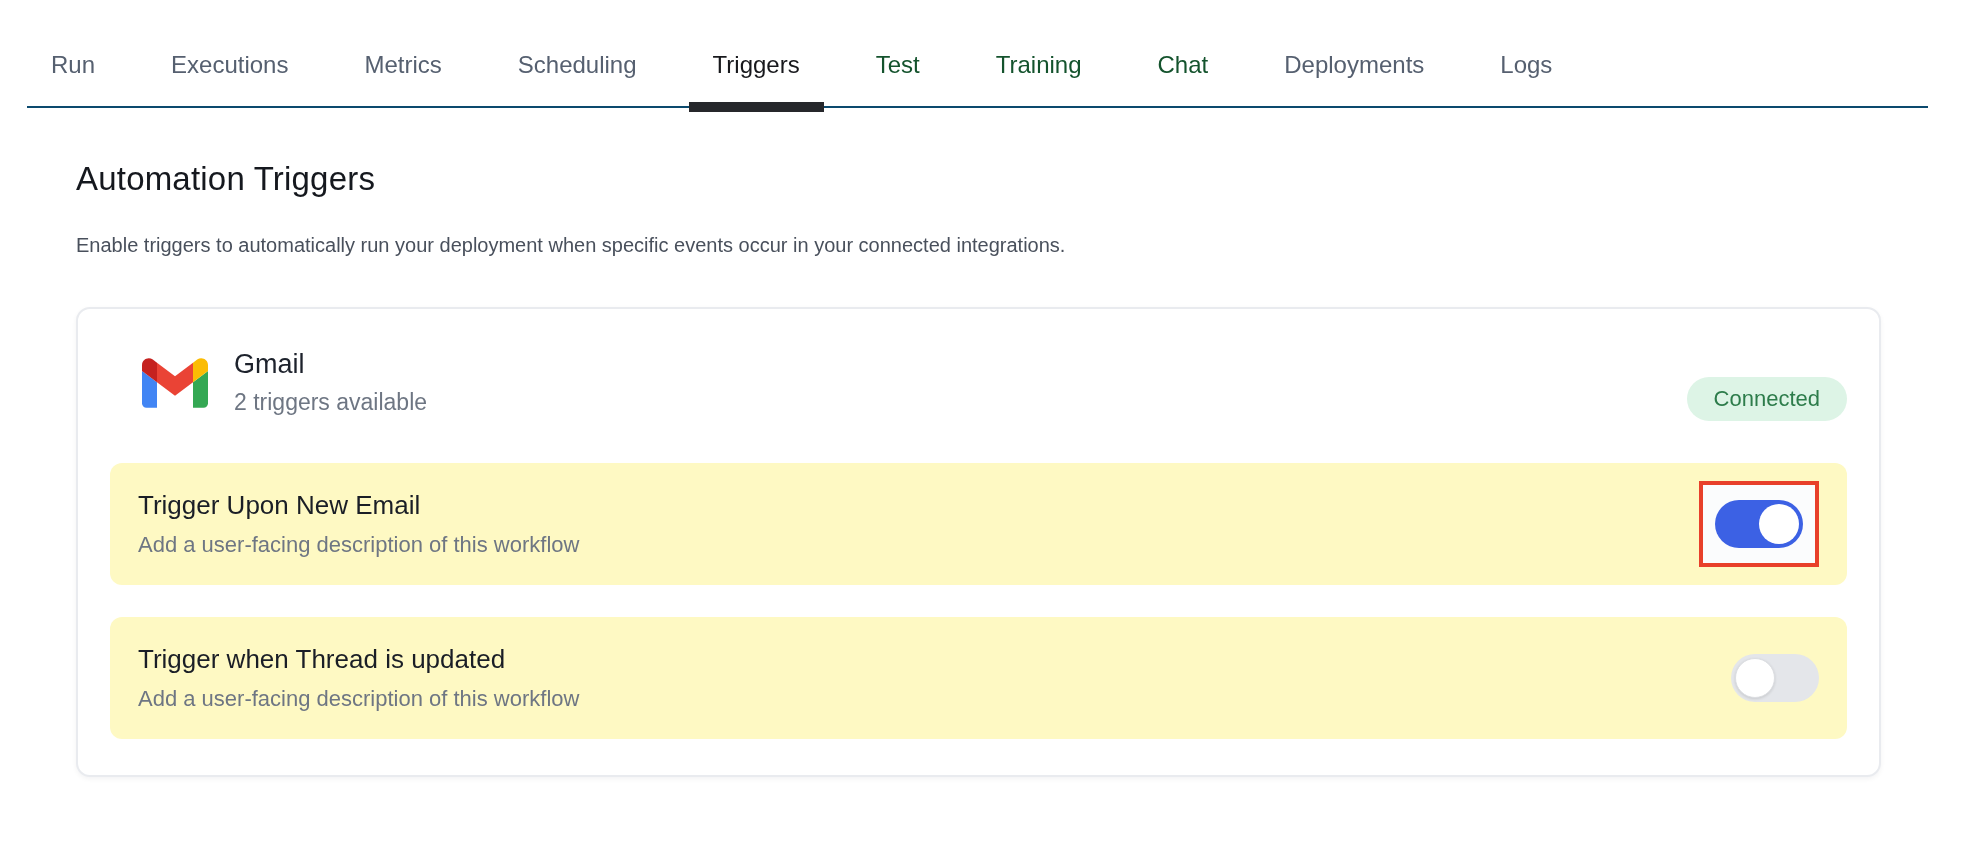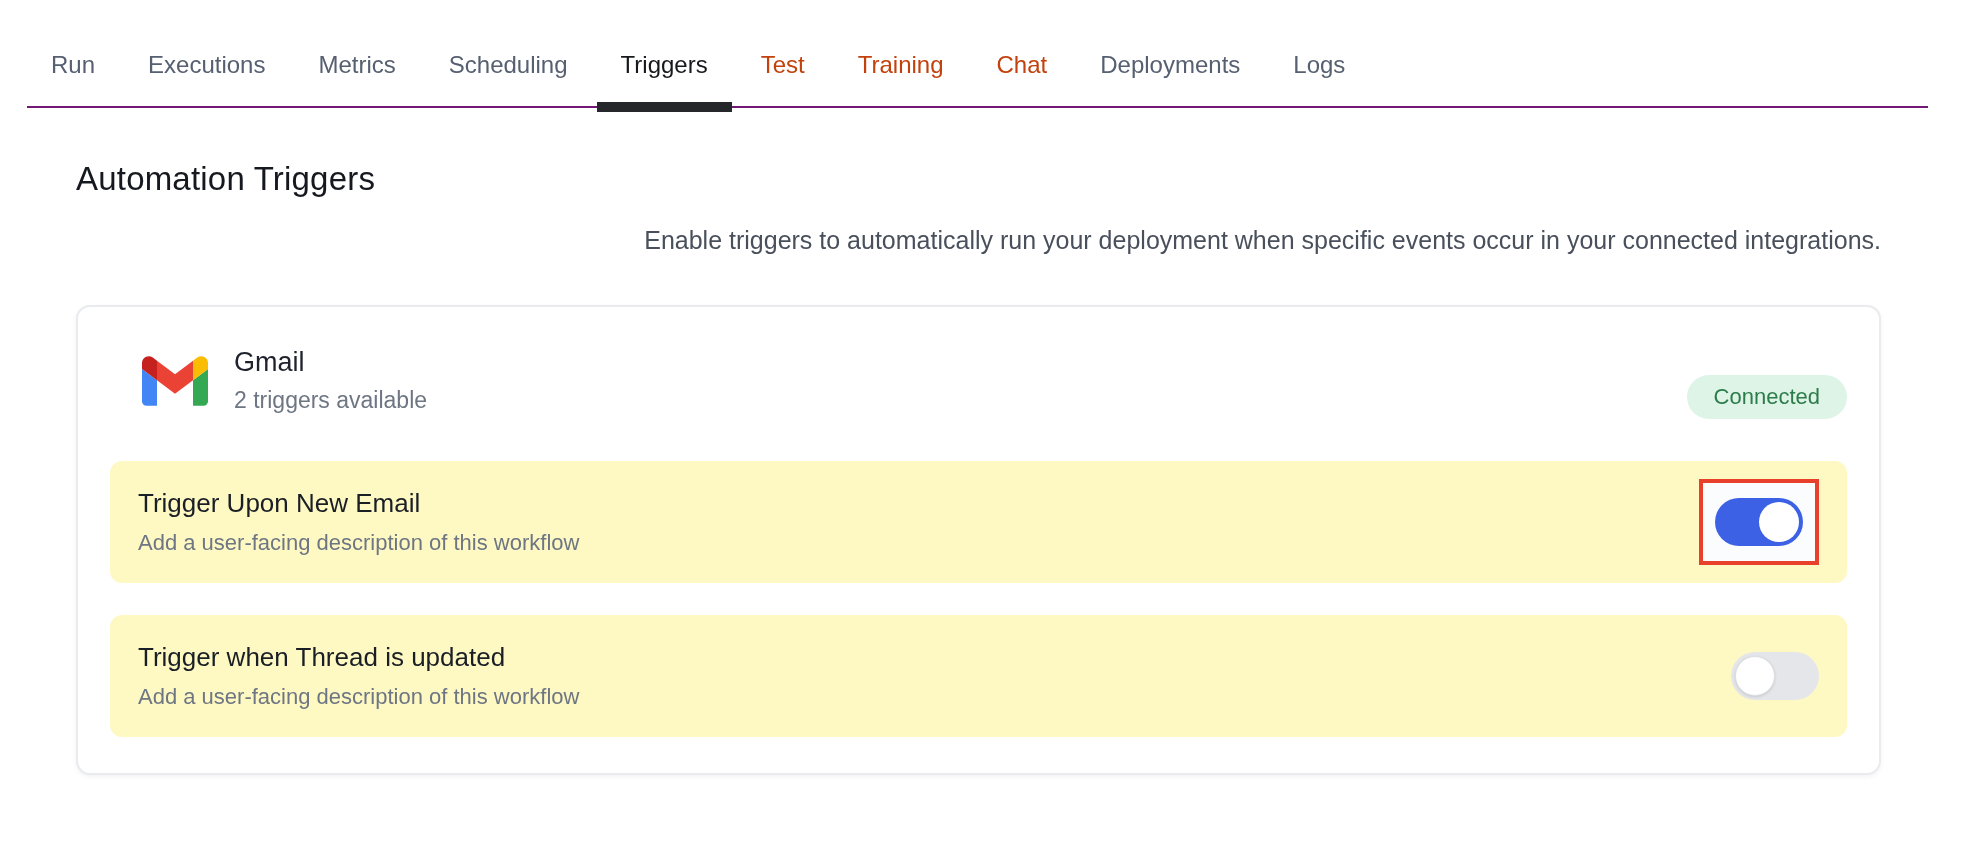--- a/index.html
+++ b/index.html
@@ -10,56 +10,55 @@
     overflow: hidden;
     -webkit-font-smoothing: antialiased;
   }
 
   
   .tabbar {
     display: flex;
     align-items: center;
     margin: 0 56px 0 27px;
     padding-top: 50px;
-    border-bottom: 2px solid #701a75;
-    gap: 5px;
+    border-bottom: 2px solid #0c4a6e;
+    gap: 28px;
   }
   .tab {
     font-size: 24px;
     line-height: 30px;
     color: #566070;
     padding: 0 24px 26px 24px;
     white-space: nowrap;
     cursor: pointer;
     position: relative;
   }
-  .tab.disabled { color: #c2410c; }
+  .tab.disabled { color: #14532d; }
   .tab.active { color: #17181c; font-weight: 500; }
   .tab.active::after {
     content: "";
     position: absolute;
     left: 0; right: 0; bottom: -6px;
     height: 10px;
     background: #26272b;
   }
 
   
   .content { margin: 0 103px 0 76px; }
   .page-title {
     margin-top: 52px;
     font-size: 33px;
     font-weight: 400;
     color: #15181e;
     letter-spacing: 0.2px;
   }
   .page-desc {
-    margin-top: 28px;
-    font-size: 25px;
+    margin-top: 36px;
+    font-size: 20px;
     color: #49505c;
-    text-align: right;
   }
 
   
   .card {
     margin-top: 50px;
     border: 2px solid #e9ebef;
     border-radius: 14px;
     padding: 40px 32px 36px 32px;
     box-shadow: 0 2px 5px rgba(16,24,40,0.05);
     background: #ffffff;

